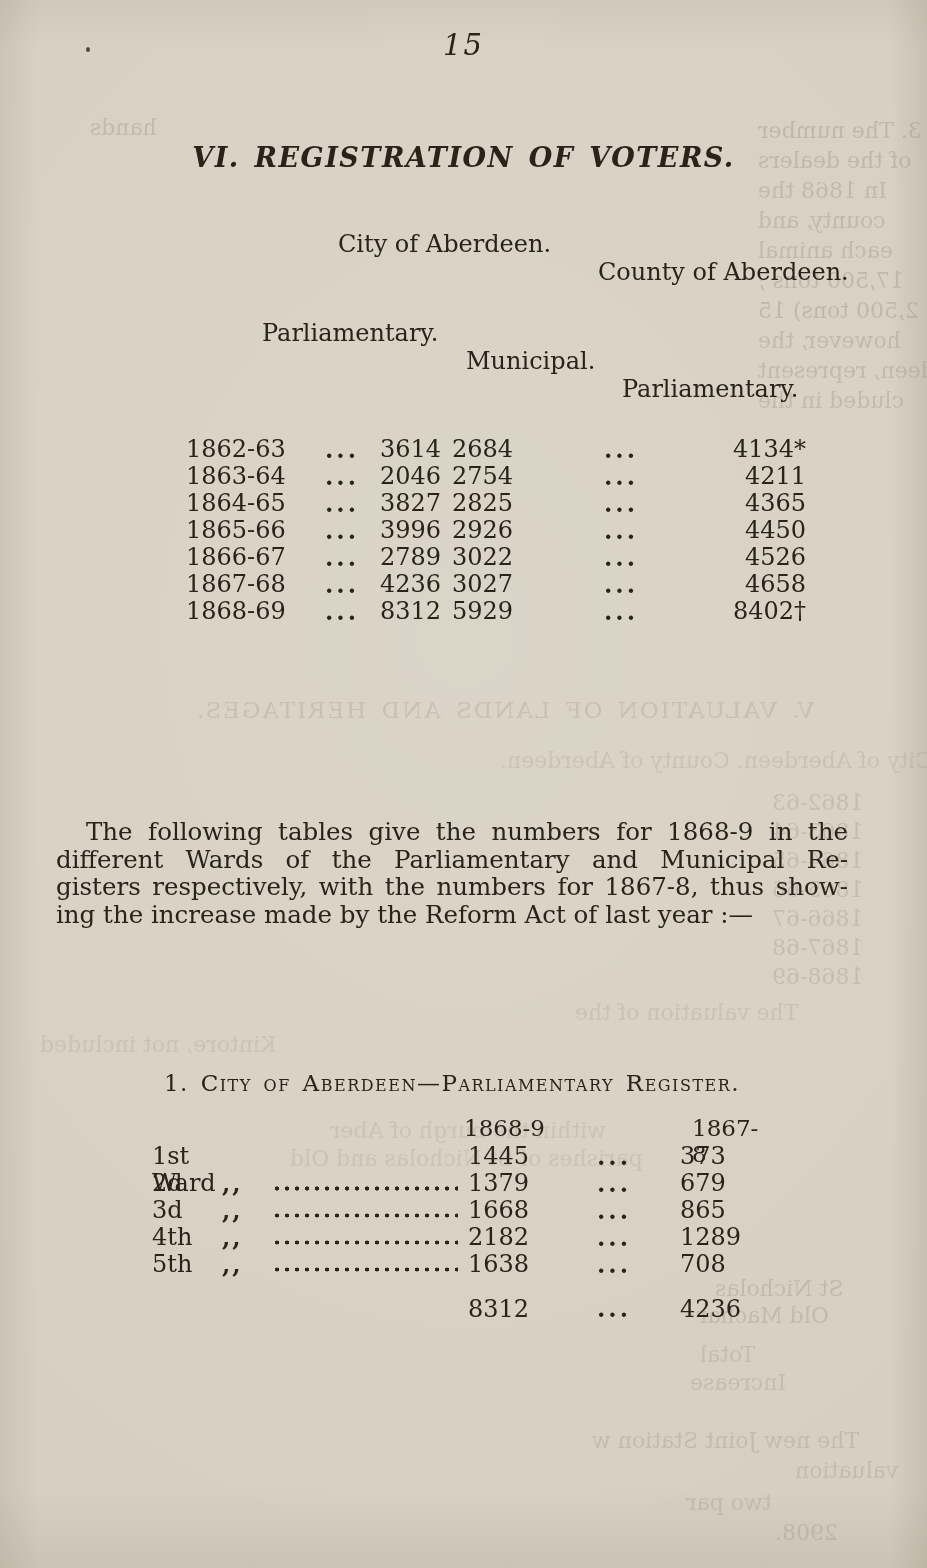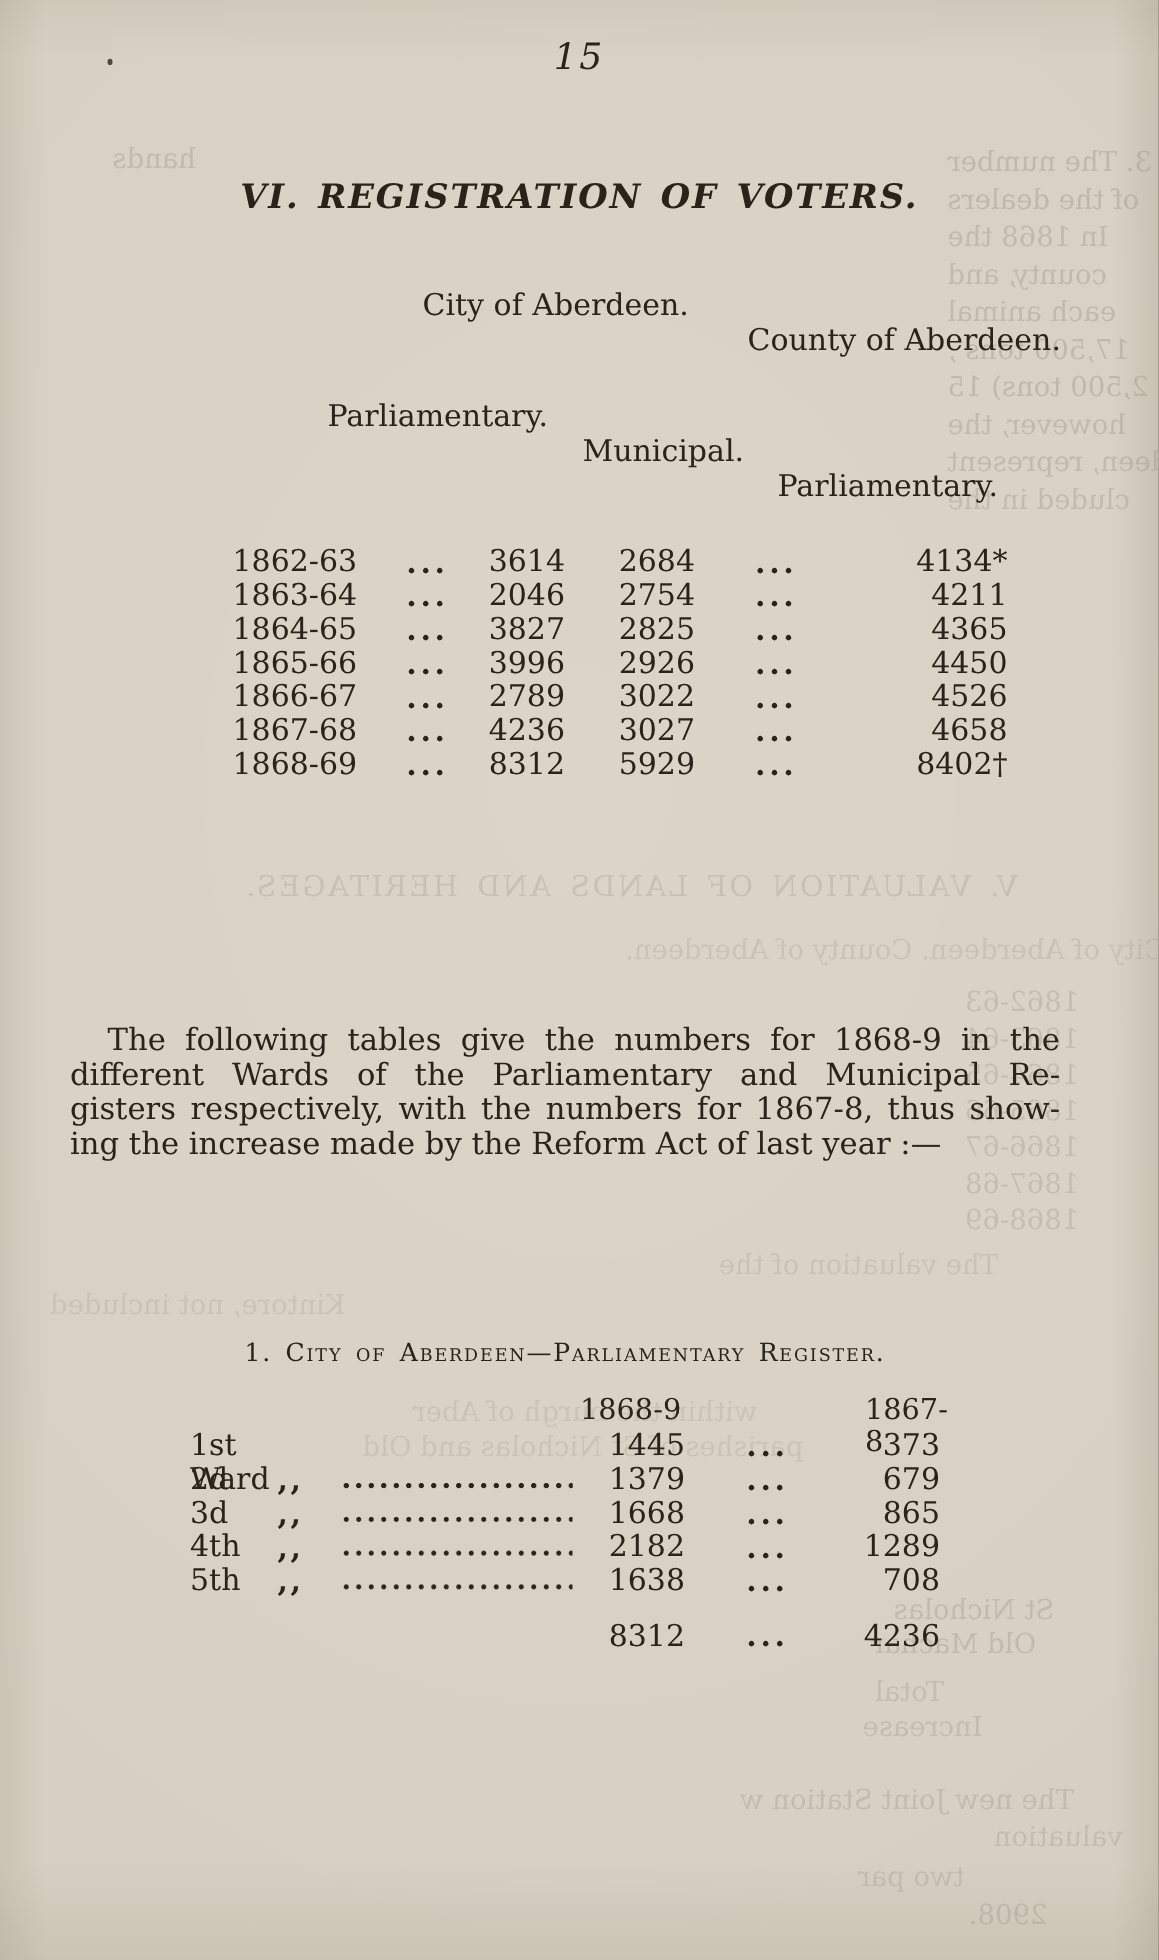--- a/index.html
+++ b/index.html
@@ -16,25 +16,25 @@
   .abs{position:absolute;}
   .center{left:0;width:100%;text-align:center;font-style:italic;}
   .pgnum{top:28px;font-size:29px;letter-spacing:2px;}
   .title{top:108px;font-size:27px;font-weight:bold;letter-spacing:1.5px;word-spacing:4px;}
   .grp,.colh{font-size:24px;white-space:nowrap;}
   
   .sumtab{top:231px;left:186px;width:620px;font-size:24px;line-height:27px;}
   .srow{display:grid;grid-template-columns:118px 76px 72px 104px 130px 1fr;}
   .srow .yr{text-align:left;}
   .dots{text-align:center;letter-spacing:3px;font-weight:bold;}
-  .num-r{text-align:right;}
+  .num-r{}
   .num-l{text-align:right;}
   
   .sect{font-size:24px;}
-  .shead{text-align:center;font-variant:small-caps;font-size:20px;letter-spacing:1.5px;word-spacing:3px;height:30px;}
+  .shead{text-align:center;font-variant:small-caps;font-size:23px;letter-spacing:1.5px;word-spacing:3px;height:30px;}
   .yearrow{position:relative;height:32px;font-size:23px;margin-top:11px;}
   .wrow{display:grid;grid-template-columns:70px 46px 1fr 80px 132px 72px;height:27px;line-height:27px;}
   .ditto{text-align:left;letter-spacing:2px;font-weight:bold;}
   .leader{height:7px;align-self:end;margin:0 10px 5px 4px;
     background-image:radial-gradient(circle, #2a241c 1.8px, rgba(0,0,0,0) 2.2px);
     background-size:10px 7px;background-repeat:repeat-x;background-position:left bottom;}
   .dashrow{height:16px;}
   .rule{width:58px;height:3px;background:#2a241c;margin-top:8px;margin-left:auto;}
   .totrow{height:30px;line-height:30px;}
   

